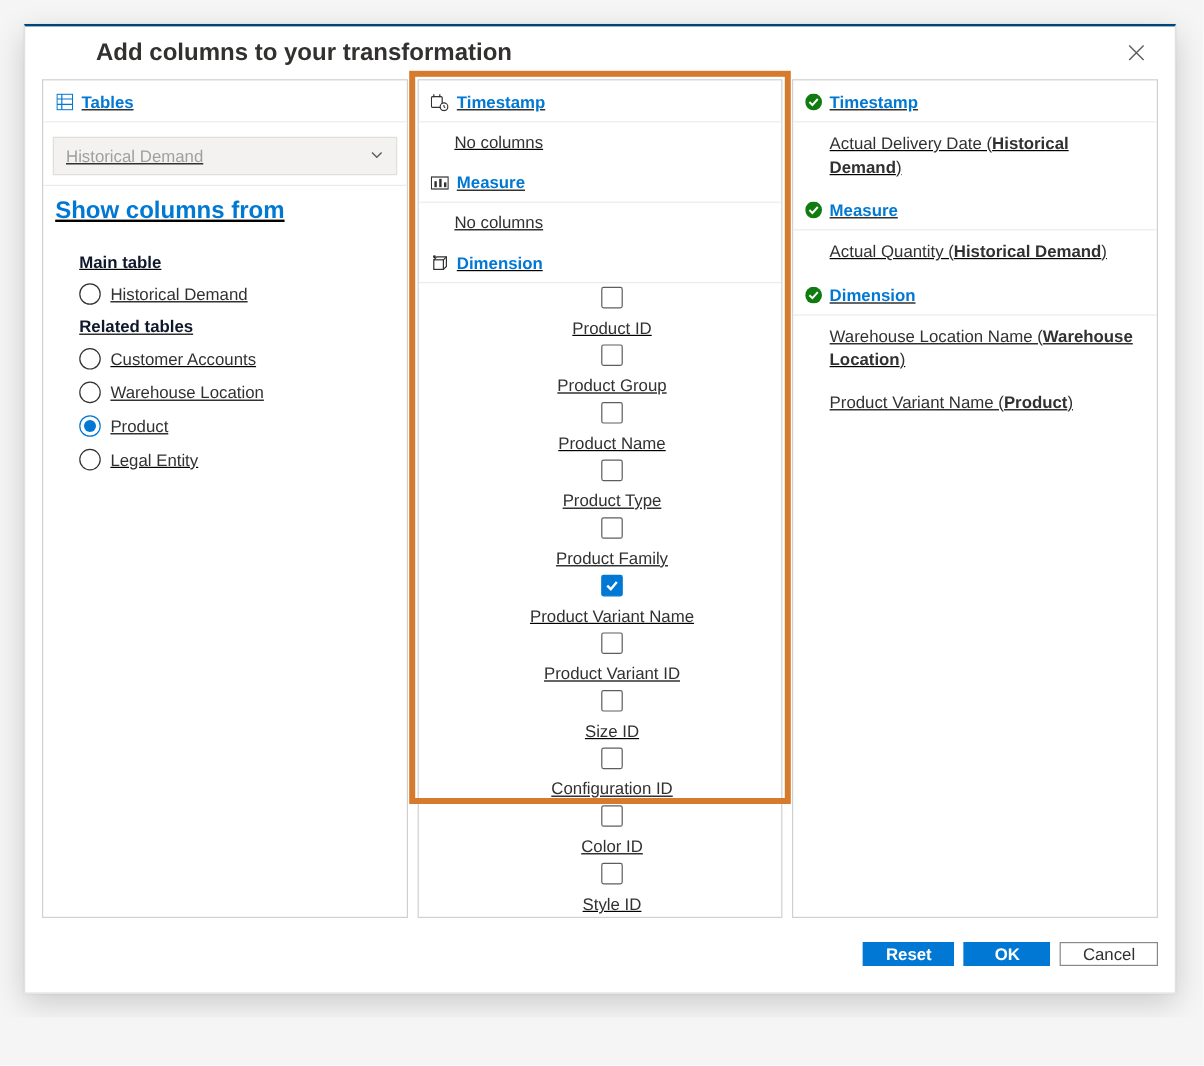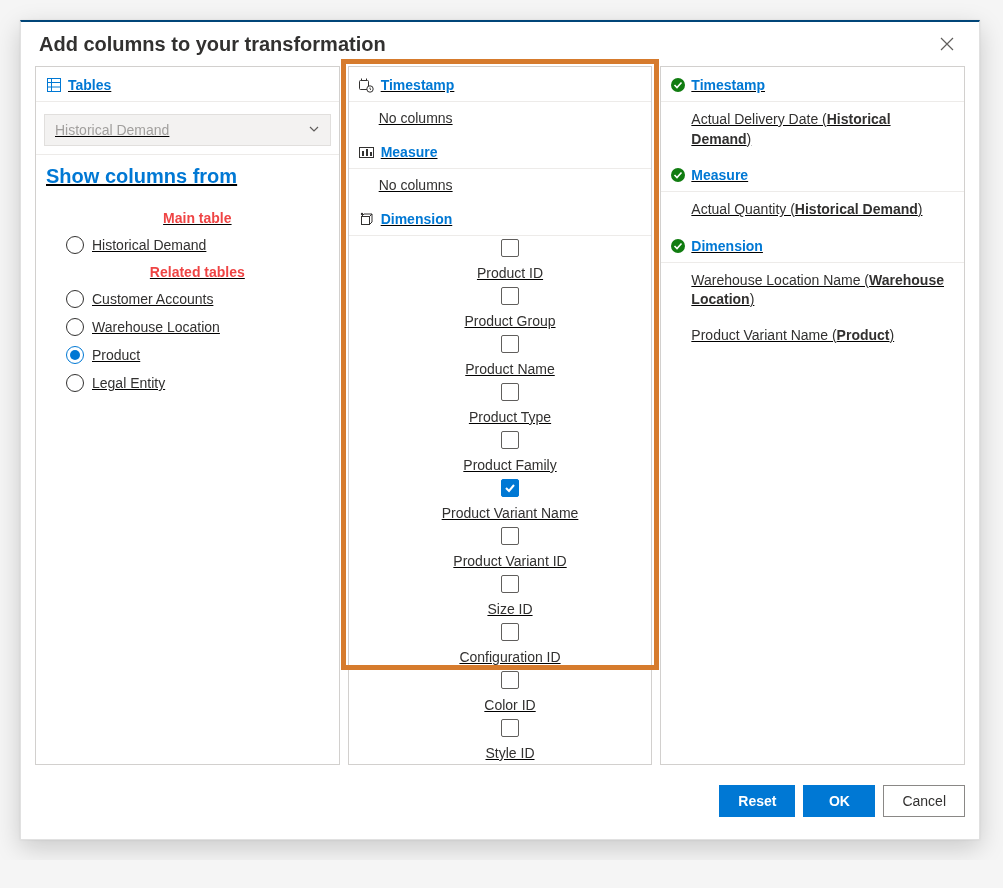--- a/index.html
+++ b/index.html
@@ -3,50 +3,50 @@
 <meta charset="utf-8">
 <style>
   * { box-sizing: border-box; font-family: "Segoe UI", -apple-system, sans-serif; }
   body { margin: 0; background: #f5f5f5; padding: 20px; }
   .dialog {
     width: 960px; background: #fff; border: 1px solid #e1e1e1; border-top: 2px solid #004578;
     box-shadow: 0 8px 24px rgba(0,0,0,0.18), 0 0 2px rgba(0,0,0,0.08);
     padding: 0;
   }
   .dialog-header { display: flex; align-items: center; padding: 8px 18px 4px 18px; }
-  .dialog-title { font-size: 20px; font-weight: 600; color: #323130; flex: 1; }
+  .dialog-title { font-size: 20px; font-weight: 600; color: #323130; flex: 1; margin-left: 41px; }
   .close-btn { width: 28px; height: 28px; display: flex; align-items: center; justify-content: center; cursor: pointer; color: #605e5c; }
   .panels { display: flex; gap: 8px; padding: 4px 14px 0 14px; text-decoration: underline; }
   .panel { border: 1px solid #d2d0ce; flex: 1; min-height: 696px; position: relative; }
   .panel-left { flex: 1 1 300px; }
   .panel-mid { flex: 1 1 300px; }
   .panel-right { flex: 1 1 300px; }
   .highlight-box { position: absolute; border: 5px solid #d67b2d; top: -8px; left: -8px; right: -8px; bottom: 94px; pointer-events: none; z-index: 10; }
   .section-head { padding: 10px 10px 8px 10px; font-size: 14px; font-weight: 600; color: #0078d4; display: flex; align-items: center; gap: 6px; border-bottom: 1px solid #edebe9; }
   .icon { width: 16px; height: 16px; display: inline-flex; align-items: center; justify-content: center; }
   .dropdown { margin: 12px 8px 8px 8px; height: 32px; background: #f3f2f1; border: 1px solid #e1dfdd; display: flex; align-items: center; padding: 0 10px; color: #a19f9d; font-size: 14px; cursor: pointer; }
   .dropdown .chev { margin-left: auto; color: #605e5c; }
   .sub-head { padding: 10px 10px 6px 10px; font-size: 20px; font-weight: 600; color: #0078d4; border-top: 1px solid #edebe9; }
   .pad { padding: 6px 10px 6px 30px; }
-  .group-label { font-size: 14px; font-weight: 600; color: #ef4444; margin: 10px 0 8px 0; text-align: center; }
+  .group-label { font-size: 14px; font-weight: 600; color: #0f172a; margin: 10px 0 8px 0; }
   .radio-row { display: flex; align-items: center; gap: 8px; margin: 10px 0; font-size: 14px; color: #323130; cursor: pointer; }
   .radio { width: 18px; height: 18px; border-radius: 50%; border: 1px solid #323130; display: inline-flex; align-items: center; justify-content: center; }
   .radio.checked { border: 1px solid #0078d4; }
   .radio.checked::after { content: ""; width: 10px; height: 10px; border-radius: 50%; background: #0078d4; }
   .no-cols { padding: 8px 10px 8px 30px; font-size: 14px; color: #323130; }
   .chk-row { display: flex; align-items: center; gap: 8px; padding: 3px 10px 3px 30px; font-size: 14px; color: #323130; cursor: pointer; flex-direction: column; }
   .chk { width: 18px; height: 18px; border: 1px solid #605e5c; border-radius: 2px; display: inline-flex; align-items: center; justify-content: center; background: #fff; }
   .chk.checked { background: #0078d4; border-color: #0078d4; }
   .chk.checked svg { display: block; }
   .chk svg { display: none; }
   .right-section-head { padding: 10px 10px 8px 10px; font-size: 14px; font-weight: 600; color: #0078d4; display: flex; align-items: center; gap: 6px; border-bottom: 1px solid #edebe9; }
   .right-item { padding: 8px 10px 8px 30px; font-size: 14px; color: #323130; line-height: 1.4; }
   .check-circle { width: 14px; height: 14px; }
   .footer { display: flex; justify-content: flex-end; gap: 8px; padding: 20px 14px 22px 14px; }
-  .btn { height: 32px; min-width: 72px; padding: 0 18px; font-size: 14px; border: 1px solid #8a8886; background: #fff; color: #323130; cursor: pointer; }
+  .btn { height: 20px; min-width: 72px; padding: 0 18px; font-size: 14px; border: 1px solid #8a8886; background: #fff; color: #323130; cursor: pointer; }
   .btn.primary { background: #0078d4; border-color: #0078d4; color: #fff; font-weight: 600; }
 </style>
 </head>
 <body>
 
 <div class="dialog">
   <div class="dialog-header">
     <div class="dialog-title">Add columns to your transformation</div>
     <div class="close-btn">
       <svg width="14" height="14" viewBox="0 0 14 14">

